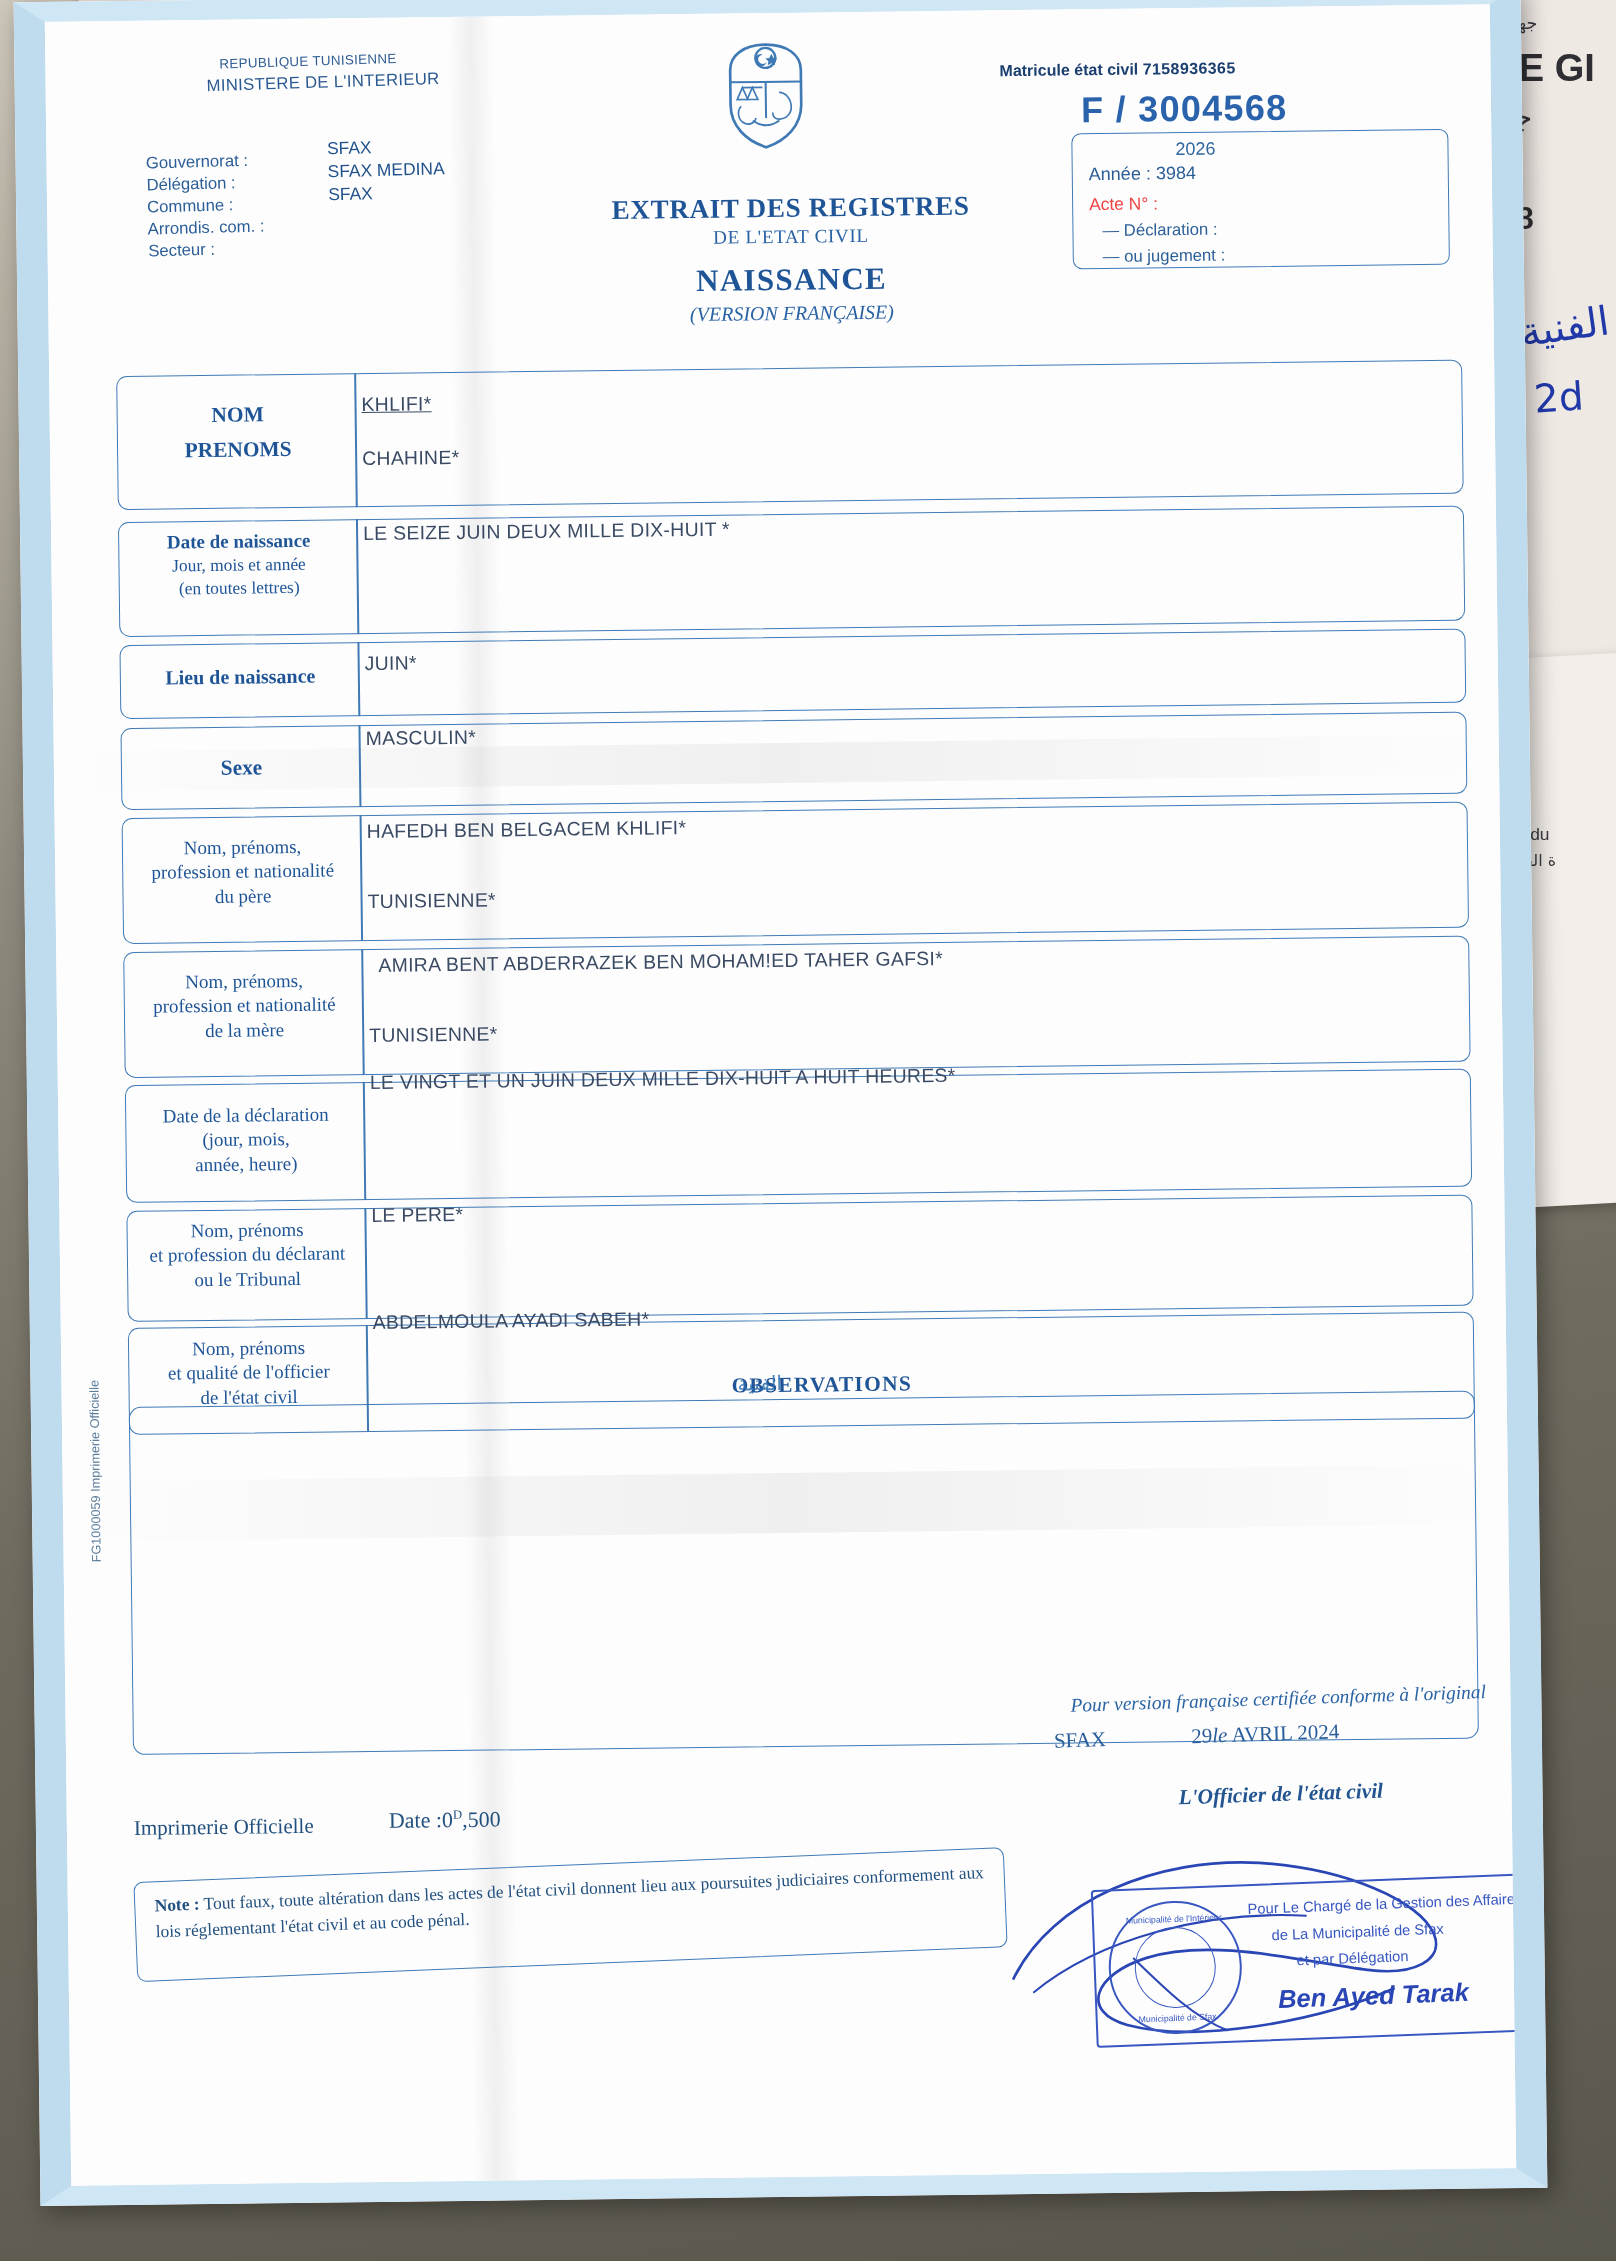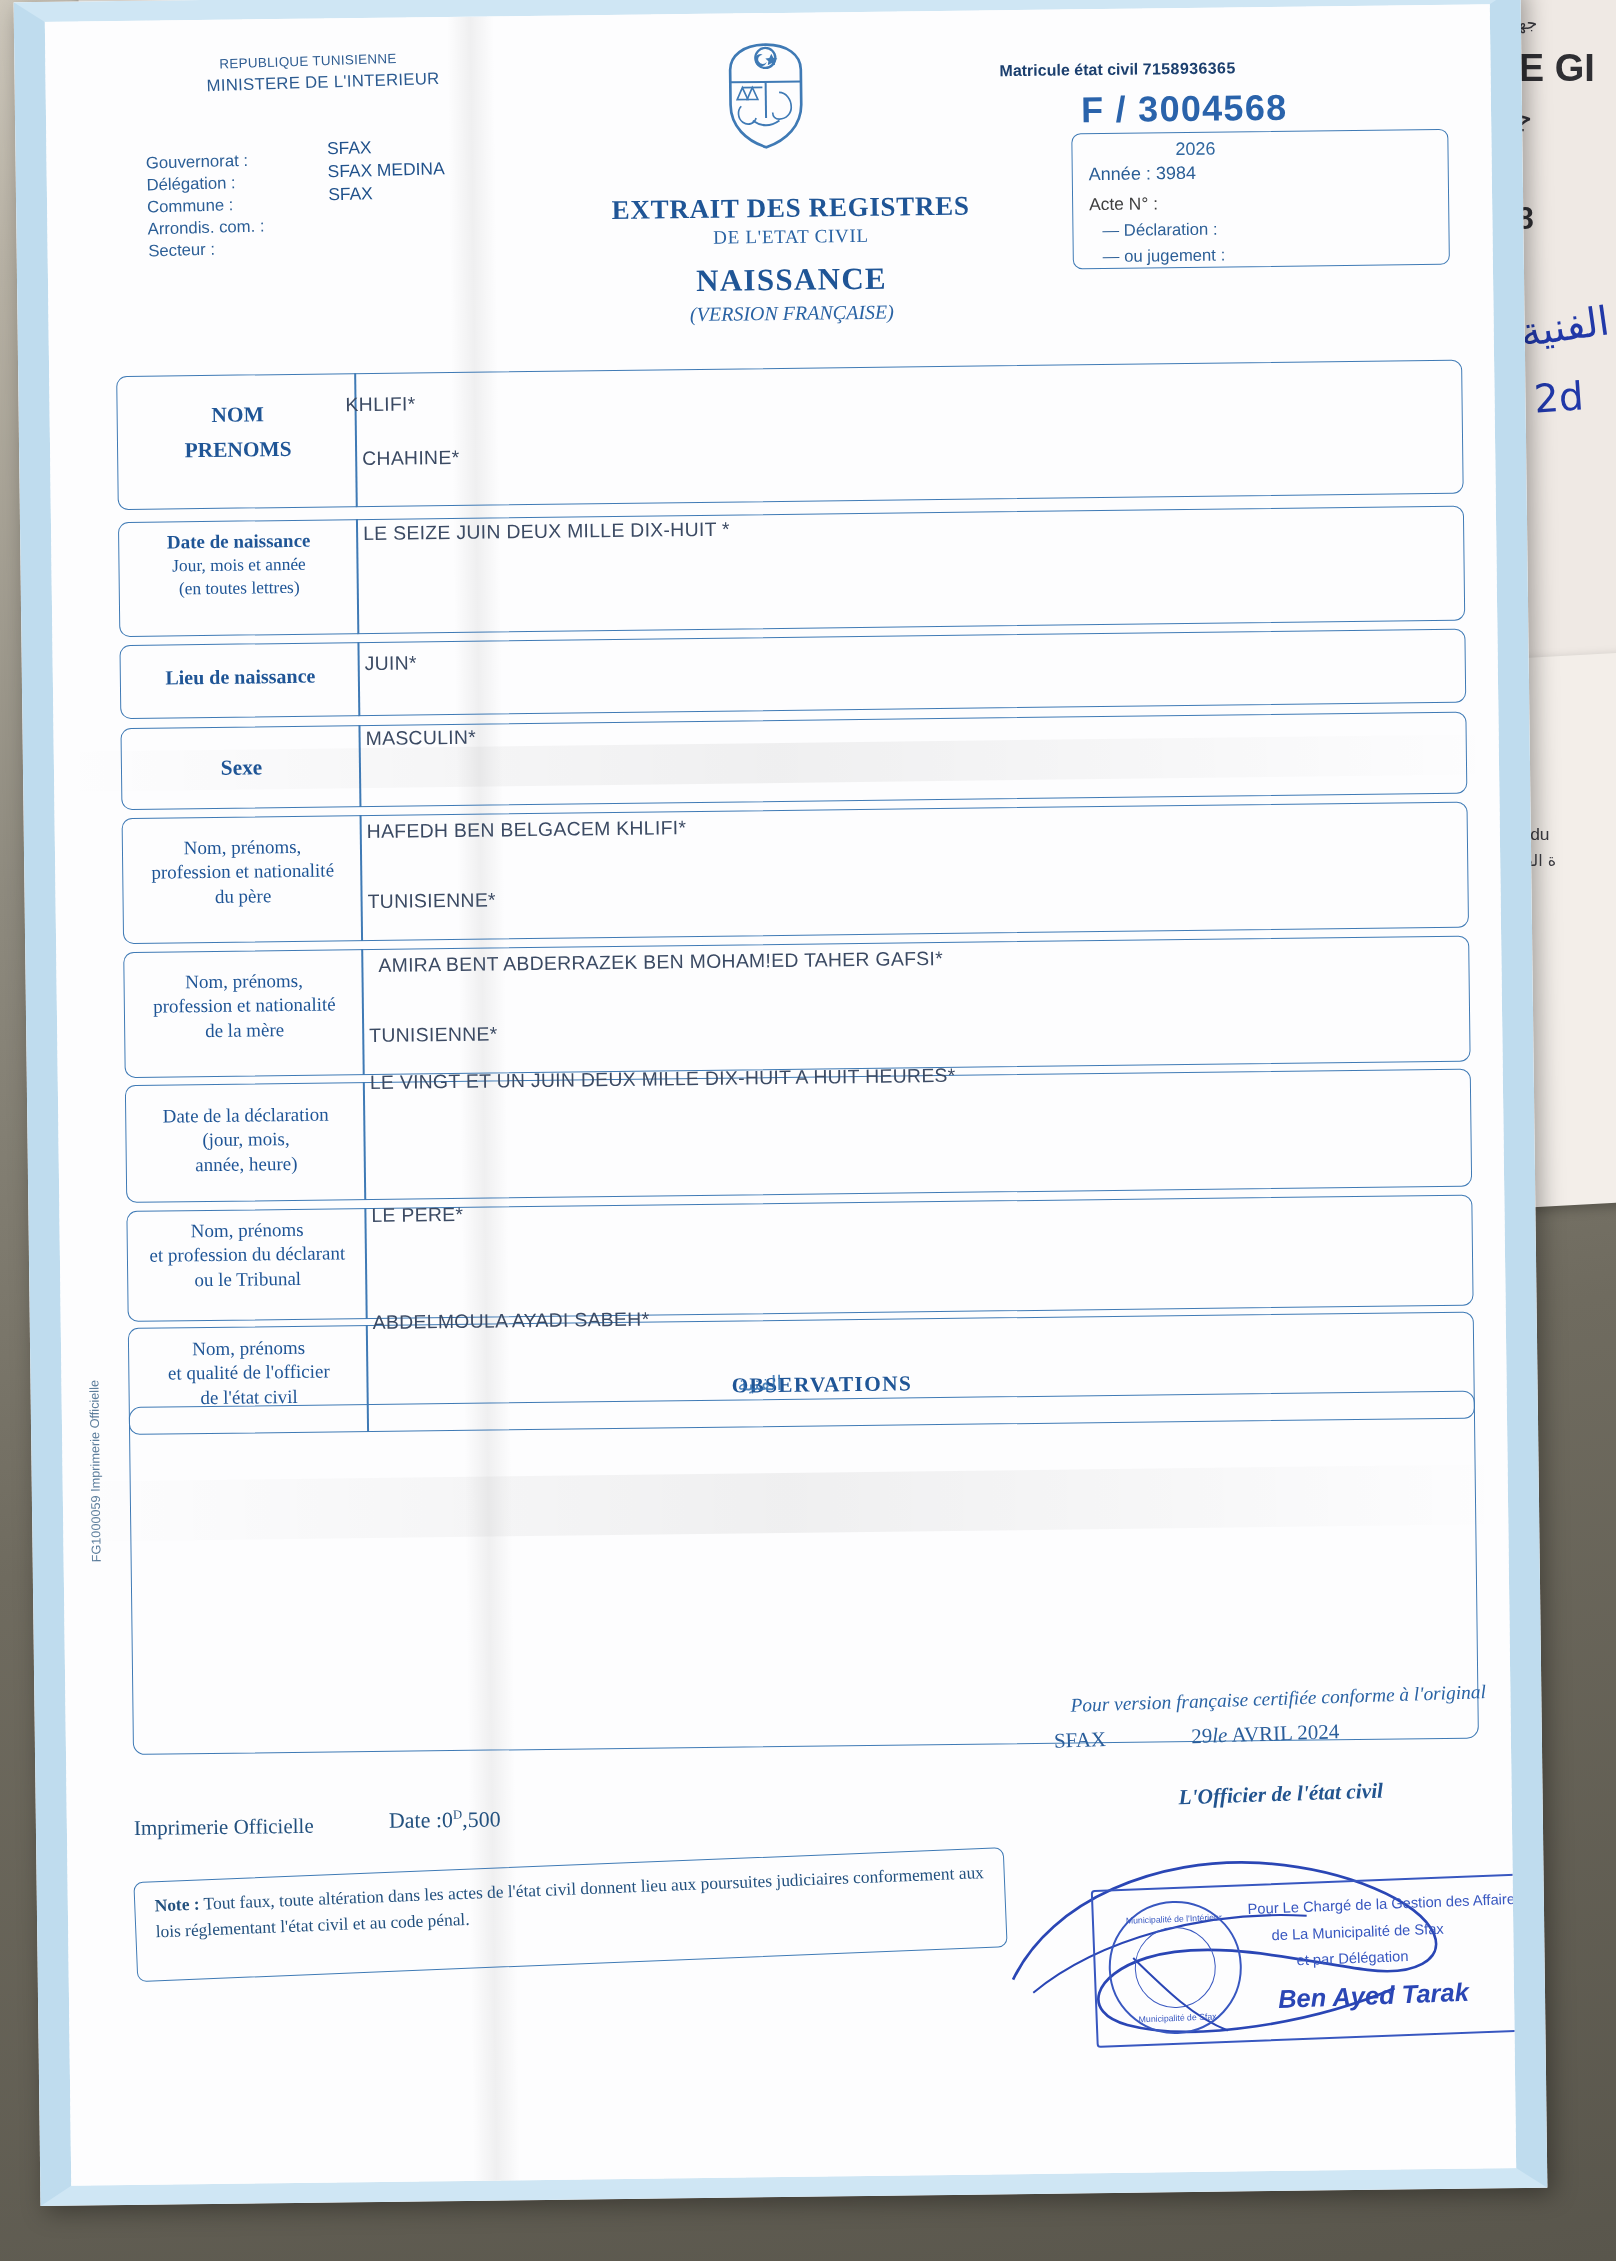--- a/index.html
+++ b/index.html
@@ -167,21 +167,21 @@
     font-size: 18px; color: #30679f;
   }
   .acte-annee {
     position: absolute; left: 1042px; top: 155px;
     font-family: "Liberation Sans", sans-serif;
     font-size: 18px; color: #2b5e96;
   }
   .acte-no {
     position: absolute; left: 1042px; top: 185px;
     font-family: "Liberation Sans", sans-serif;
-    font-size: 17.4px; color: #404040;
+    font-size: 17.4px; color: #ef4444;
   }
   .acte-decl {
     position: absolute; left: 1055px; top: 212px;
     font-family: "Liberation Sans", sans-serif;
     font-size: 16.7px; color: #2b5e96;
   }
   .acte-jug {
     position: absolute; left: 1055px; top: 238px;
     font-family: "Liberation Sans", sans-serif;
     font-size: 16.7px; color: #2b5e96;
@@ -515,21 +515,21 @@
 
       <div class="title-main">EXTRAIT DES REGISTRES</div>
       <div class="title-sub">DE L'ETAT CIVIL</div>
       <div class="title-naissance">NAISSANCE</div>
       <div class="title-version">(VERSION FRANÇAISE)</div>
 
       <div class="row" style="left:67px; top:355px; width:1346px; height:134px;"></div>
       <div class="divider" style="left:305px; top:355px; height:134px;"></div>
       <div class="row-label" style="left:74px; top:382px; width:228px; font-size:21.4px;">NOM</div>
       <div class="row-label" style="left:74px; top:417px; width:228px; font-size:21.4px;">PRENOMS</div>
-      <div class="value" style="left:296px; top:375px;">KHLIFI*</div>
+      <div class="value" style="left:312px; top:375px;text-decoration:underline;">KHLIFI*</div>
       <div class="value" style="left:312px; top:429px;">CHAHINE*</div>
 
       <div class="row" style="left:67px; top:501px; width:1346px; height:115px;"></div>
       <div class="divider" style="left:305px; top:501px; height:115px;"></div>
       <div class="row-label" style="left:72px; top:510px; width:231px; font-size:19px;">
         <div>Date de naissance</div>
         <div style="font-weight:400; font-size:17.4px;">Jour, mois et année</div>
         <div style="font-weight:400; font-size:17.4px;">(en toutes lettres)</div>
       </div>
       <div class="value" style="left:312px; top:504px;">LE SEIZE JUIN  DEUX MILLE DIX-HUIT *</div>

